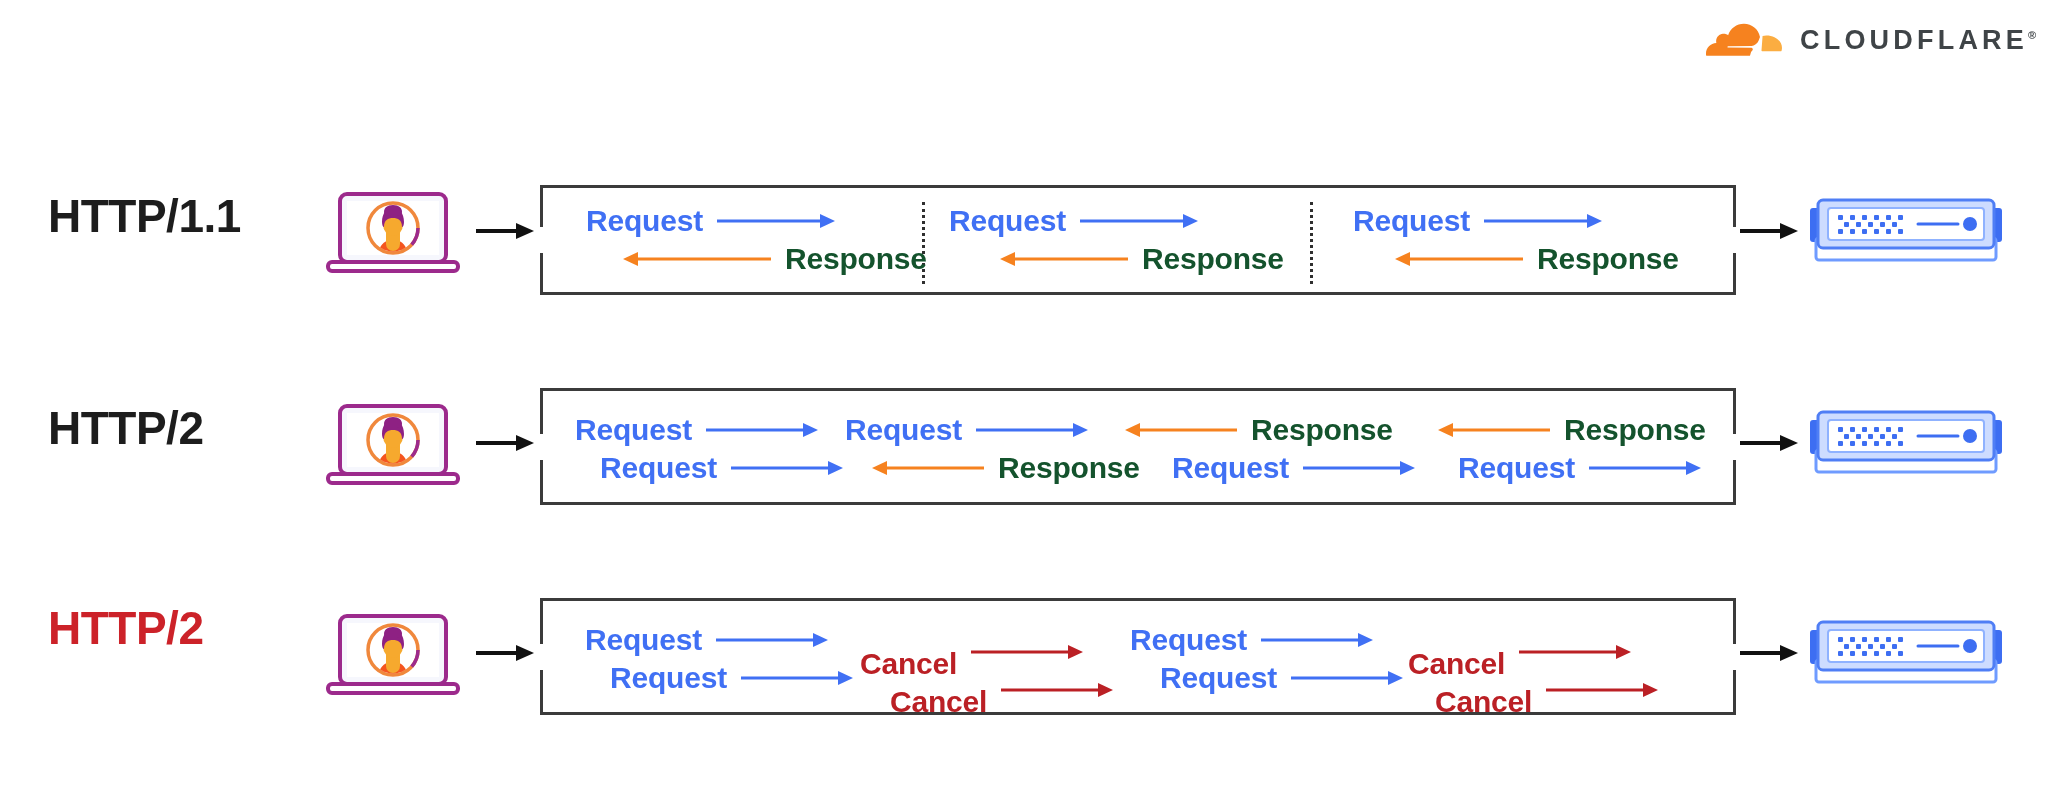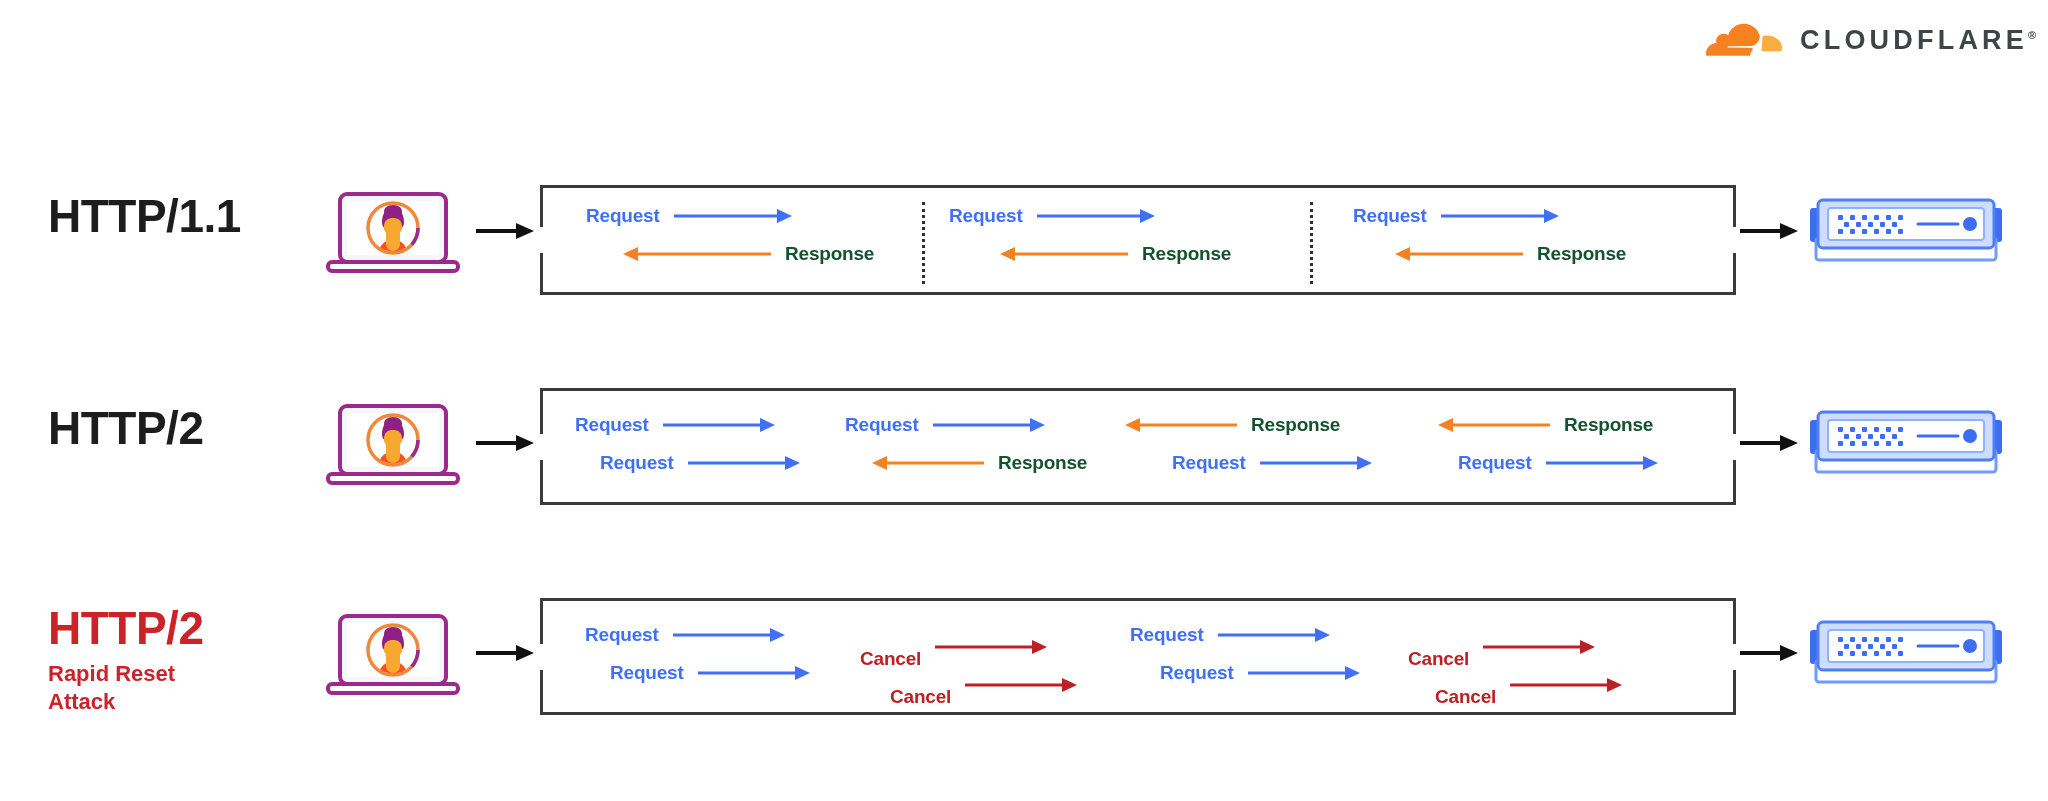--- a/index.html
+++ b/index.html
@@ -107,21 +107,21 @@
 
   
   .flowitem {
     position: absolute;
     display: flex;
     align-items: center;
     white-space: nowrap;
     line-height: 1;
   }
   .flowitem .lbl {
-    font-size: 19px;
+    font-size: 30px;
     font-weight: bold;
     letter-spacing: -0.2px;
   }
   .flowitem .arw { display: block; }
   .c-req { color: #4070f4; }
   .c-res { color: #14532d; }
   .c-can { color: #bb2025; margin-top: 24px; }
   .gap-r { margin-left: 14px; }
   .gap-l { margin-right: 14px; }
 
@@ -411,21 +411,20 @@
       <rect x="80" y="39" width="5" height="5" rx="1"></rect>
           <rect x="92" y="39" width="5" height="5" rx="1"></rect>
     </g>
     <line x1="112" y1="34" x2="152" y2="34" stroke="#3d6ef2" stroke-width="3" stroke-linecap="round"></line>
     <circle cx="164" cy="34" r="7" fill="#3d6ef2"></circle>
   </svg>
     </div>
   </div>
 <div class="row row-3" id="row-2">
     <div class="proto-label">HTTP/2</div>
-    <div class="proto-sub"><span>Rapid Reset</span><br><span>Attack</span></div>
     <div class="laptop">
       <svg viewBox="0 0 150 96" width="150" height="96" aria-hidden="true">
     <rect x="22" y="6" width="106" height="68" rx="7" fill="#f6f7fd" stroke="#9c2a8c" stroke-width="4"></rect>
     <rect x="29" y="13" width="92" height="54" fill="#ffffff"></rect>
     <circle cx="75" cy="40" r="25" fill="none" stroke="#f0883c" stroke-width="3.5"></circle>
     <circle cx="75" cy="40" r="25" fill="none" stroke="#9c2a8c" stroke-width="3.5" stroke-dasharray="80 200" stroke-dashoffset="62"></circle>
     <clipPath id="avclip">
           <circle cx="75" cy="40" r="23.5"></circle>
         </clipPath>
     <g clip-path="url(#avclip)">

